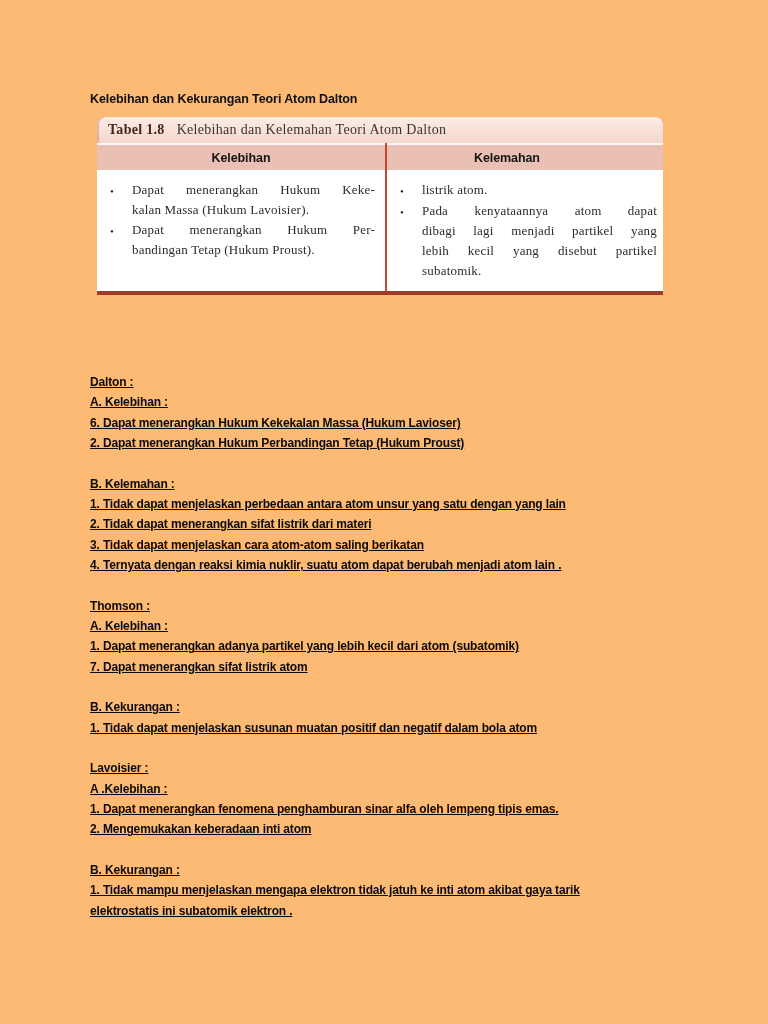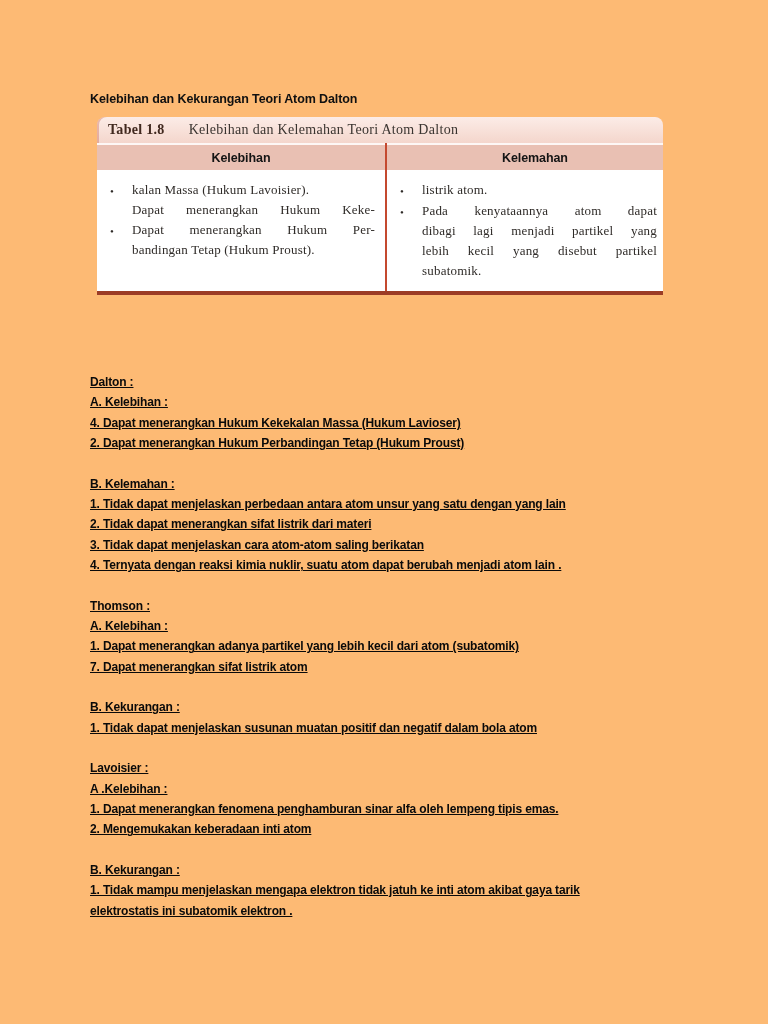--- a/index.html
+++ b/index.html
@@ -18,22 +18,22 @@
   .tabel { position:absolute; left:97px; top:117px; width:566px; }
   .caption {
     height:26px; box-sizing:border-box;
     background:linear-gradient(180deg,#fcece7 0%, #f4d6cc 100%);
     border-radius:8px 8px 0 0;
     box-shadow: inset 2px 0 0 rgba(197,92,72,0.35);
     display:flex; align-items:center; padding-left:11px;
     font-family:"Liberation Serif", serif; font-size:14px; color:#3a3430;
     letter-spacing:0.3px; white-space:nowrap;
   }
-  .cap-label { font-weight:700; color:#40281e; margin-right:24px; }
-  .thead { display:flex; height:25px; background:#e9c0b3; border-top:2px solid #fdf7f5;gap:28px; }
+  .cap-label { font-weight:700; color:#40281e; margin-right:12px; }
+  .thead { display:flex; height:25px; background:#e9c0b3; border-top:2px solid #fdf7f5; }
   .th {
     display:flex; align-items:center; justify-content:center;
     font-weight:700; font-size:12.5px; color:#141414; letter-spacing:-0.1px;
   }
   .th.c1 { width:288px; }
   .th.c2 { width:244px; }
   .tbody { display:flex; background:#ffffff; border-bottom:4px solid #9c3c26; min-height:120px; }
   .cell {
     box-sizing:border-box; padding:10px 10px 10px 13px;
     font-family:"Liberation Serif", serif; font-size:13px; line-height:20px;
@@ -71,22 +71,22 @@
     <div class="thead">
       <div class="th c1">Kelebihan</div>
       <div class="th c2">Kelemahan</div>
     </div>
 
     <div class="tbody">
       <div class="cell c1">
         <div class="item">
           <span class="bullet">•</span>
           <div class="lines">
+            <div class="line fill">Dapat menerangkan Hukum Keke-</div>
             <div class="line">kalan Massa (Hukum Lavoisier).</div>
-            <div class="line fill">Dapat menerangkan Hukum Keke-</div>
           </div>
         </div>
         <div class="item">
           <span class="bullet">•</span>
           <div class="lines">
             <div class="line fill">Dapat menerangkan Hukum Per-</div>
             <div class="line">bandingan Tetap (Hukum Proust).</div>
           </div>
         </div>
       </div>
@@ -110,21 +110,21 @@
       </div>
     </div>
 
     <div class="divider"></div>
   </div>
 
   <div class="notes">
     <div class="section">
       <div class="nline">Dalton :</div>
       <div class="nline">A. Kelebihan :</div>
-      <div class="nline">4. Dapat menerangkan Hukum Kekekalan Massa (Hukum Lavioser)</div>
+      <div class="nline">6. Dapat menerangkan Hukum Kekekalan Massa (Hukum Lavioser)</div>
       <div class="nline">2. Dapat menerangkan Hukum Perbandingan Tetap (Hukum Proust)</div>
     </div>
     <div class="section">
       <div class="nline">B. Kelemahan :</div>
       <div class="nline">1. Tidak dapat menjelaskan perbedaan antara atom unsur yang satu dengan yang lain</div>
       <div class="nline">2. Tidak dapat menerangkan sifat listrik dari materi</div>
       <div class="nline">3. Tidak dapat menjelaskan cara atom-atom saling berikatan</div>
       <div class="nline">4. Ternyata dengan reaksi kimia nuklir, suatu atom dapat berubah menjadi atom lain .</div>
     </div>
     <div class="section">

